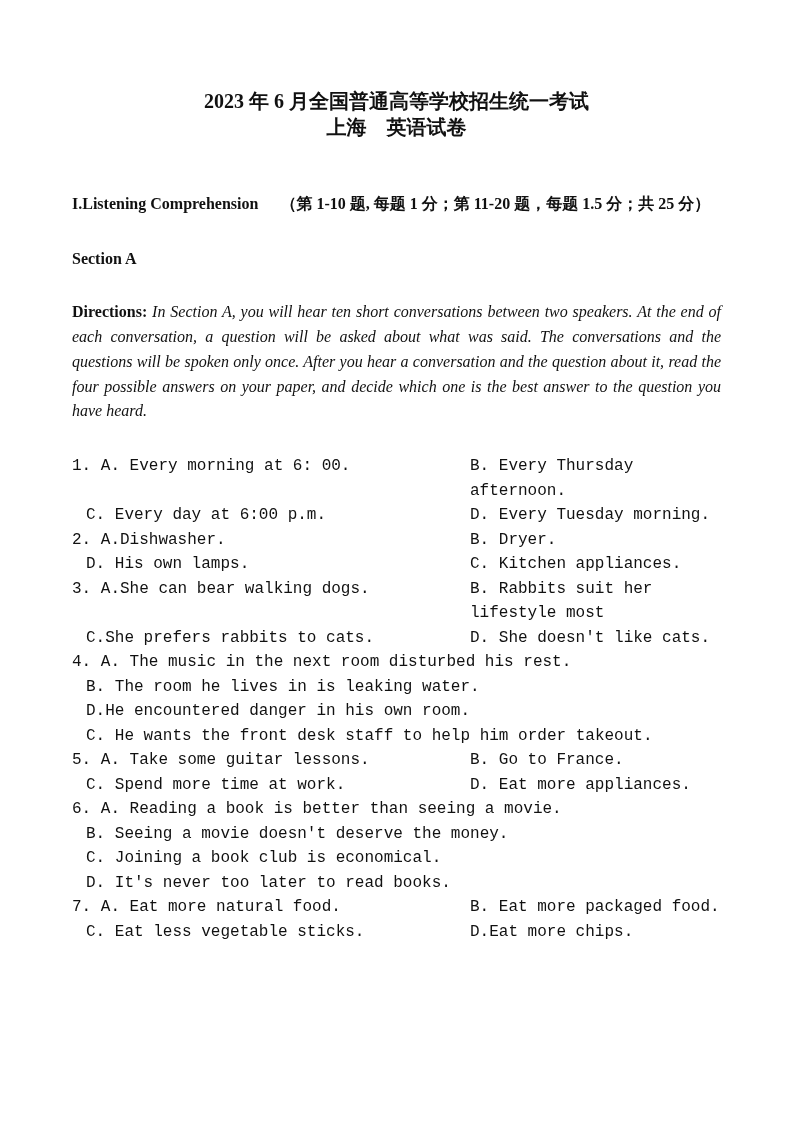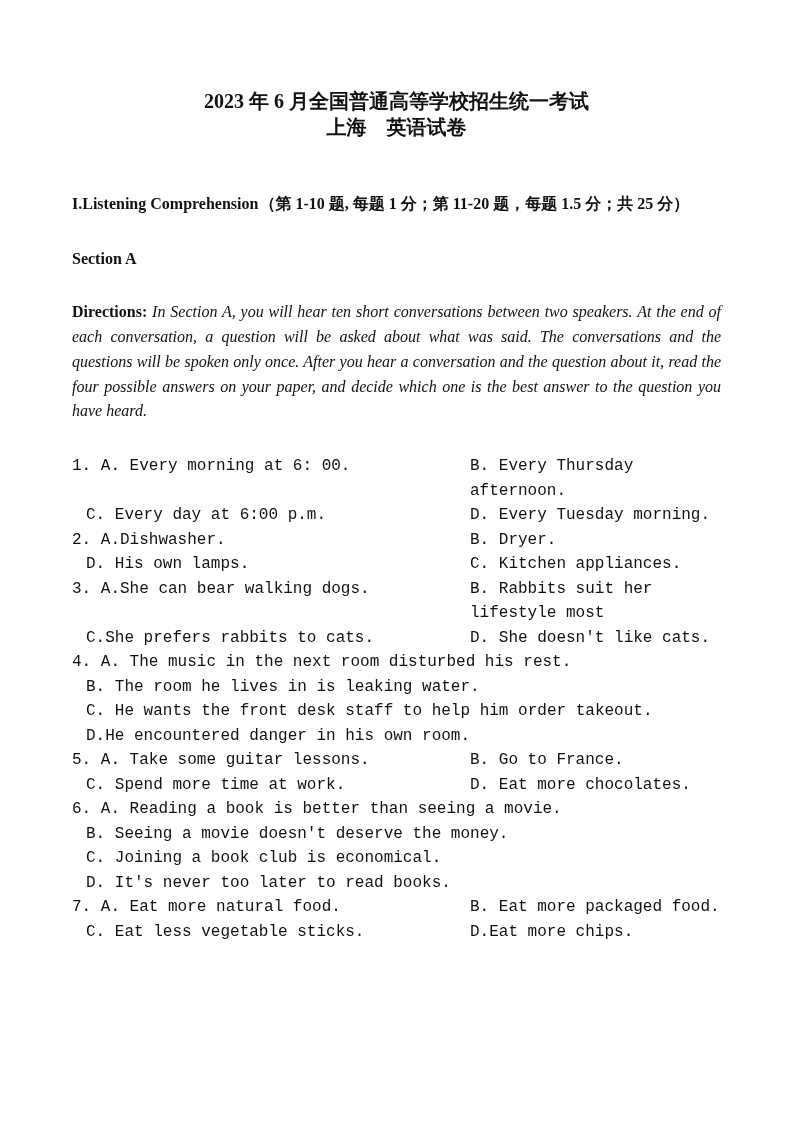--- a/index.html
+++ b/index.html
@@ -27,21 +27,21 @@
     line-height: 1.3;
   }
   .title2 {
   }
   .heading {
     margin: 50px 0 0 0;
     font-weight: bold;
     line-height: 1.7;
   }
   .heading .cn {
-    margin-left: 1px;
+    margin-left: 22px;
   }
   .section-a {
     margin: 30px 0 0 0;
     font-weight: bold;
   }
   .directions {
     margin: 28px 0 0 0;
     text-align: justify;
     line-height: 1.56;
   }
@@ -123,35 +123,35 @@
     </div>
 
     <div class="q">
       <div class="line">
         <span class="single">4. A. The music in the next room disturbed his rest.</span>
       </div>
       <div class="line ind">
         <span class="single">B. The room he lives in is leaking water.</span>
       </div>
       <div class="line ind">
-        <span class="single">C. He wants the front desk staff to help him order takeout.</span>
+        <span class="single">D.He encountered danger in his own room.</span>
       </div>
       <div class="line ind">
-        <span class="single">D.He encountered danger in his own room.</span>
+        <span class="single">C. He wants the front desk staff to help him order takeout.</span>
       </div>
     </div>
 
     <div class="q">
       <div class="line cols">
         <span class="cell">5. A. Take some guitar lessons.</span>
         <span class="cell">B. Go to France.</span>
       </div>
       <div class="line cols ind">
         <span class="cell">C. Spend more time at work.</span>
-        <span class="cell">D. Eat more chocolates.</span>
+        <span class="cell">D. Eat more appliances.</span>
       </div>
     </div>
 
     <div class="q">
       <div class="line">
         <span class="single">6. A. Reading a book is better than seeing a movie.</span>
       </div>
       <div class="line ind">
         <span class="single">B. Seeing a movie doesn't deserve the money.</span>
       </div>

